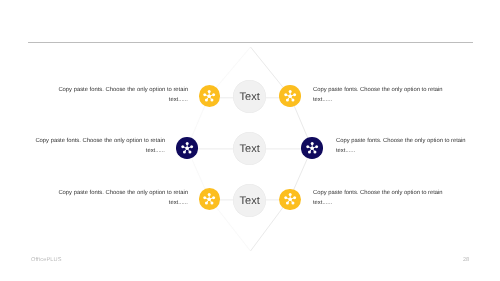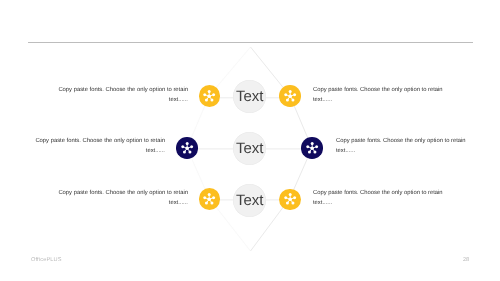--- a/index.html
+++ b/index.html
@@ -13,21 +13,21 @@
 
   .bg-svg{position:absolute;left:0;top:0;width:500px;height:281px;}
 
   .node{position:absolute;border-radius:50%;display:flex;align-items:center;justify-content:center;}
   .icon-circle{width:21.6px;height:21.6px;}
   .icon-circle svg{width:14.4px;height:14.4px;display:block;position:relative;top:0.4px;}
   .orange{background:#fcbe1f;}
   .navy{background:#100a5d;}
 
   .text-circle{width:33.4px;height:33.4px;background:#f1f1f1;
-               box-shadow:inset 0 0 0 0.5px #e9e9e9;color:#404040;font-size:15px;
+               box-shadow:inset 0 0 0 0.5px #e9e9e9;color:#404040;font-size:11px;
                will-change:transform;}
 
   .desc{position:absolute;width:130px;font-size:5.85px;color:#2f2f2f;line-height:9.5px;
         will-change:transform;}
   .desc.r{text-align:right;}
   .desc.l{text-align:left;}
 
   .footer-brand{position:absolute;left:31px;top:257.4px;font-size:5.6px;color:#bcbcbc;
                 letter-spacing:.15px;will-change:transform;}
   .footer-page{position:absolute;right:31px;top:256.8px;font-size:5.6px;color:#b8b8b8;

